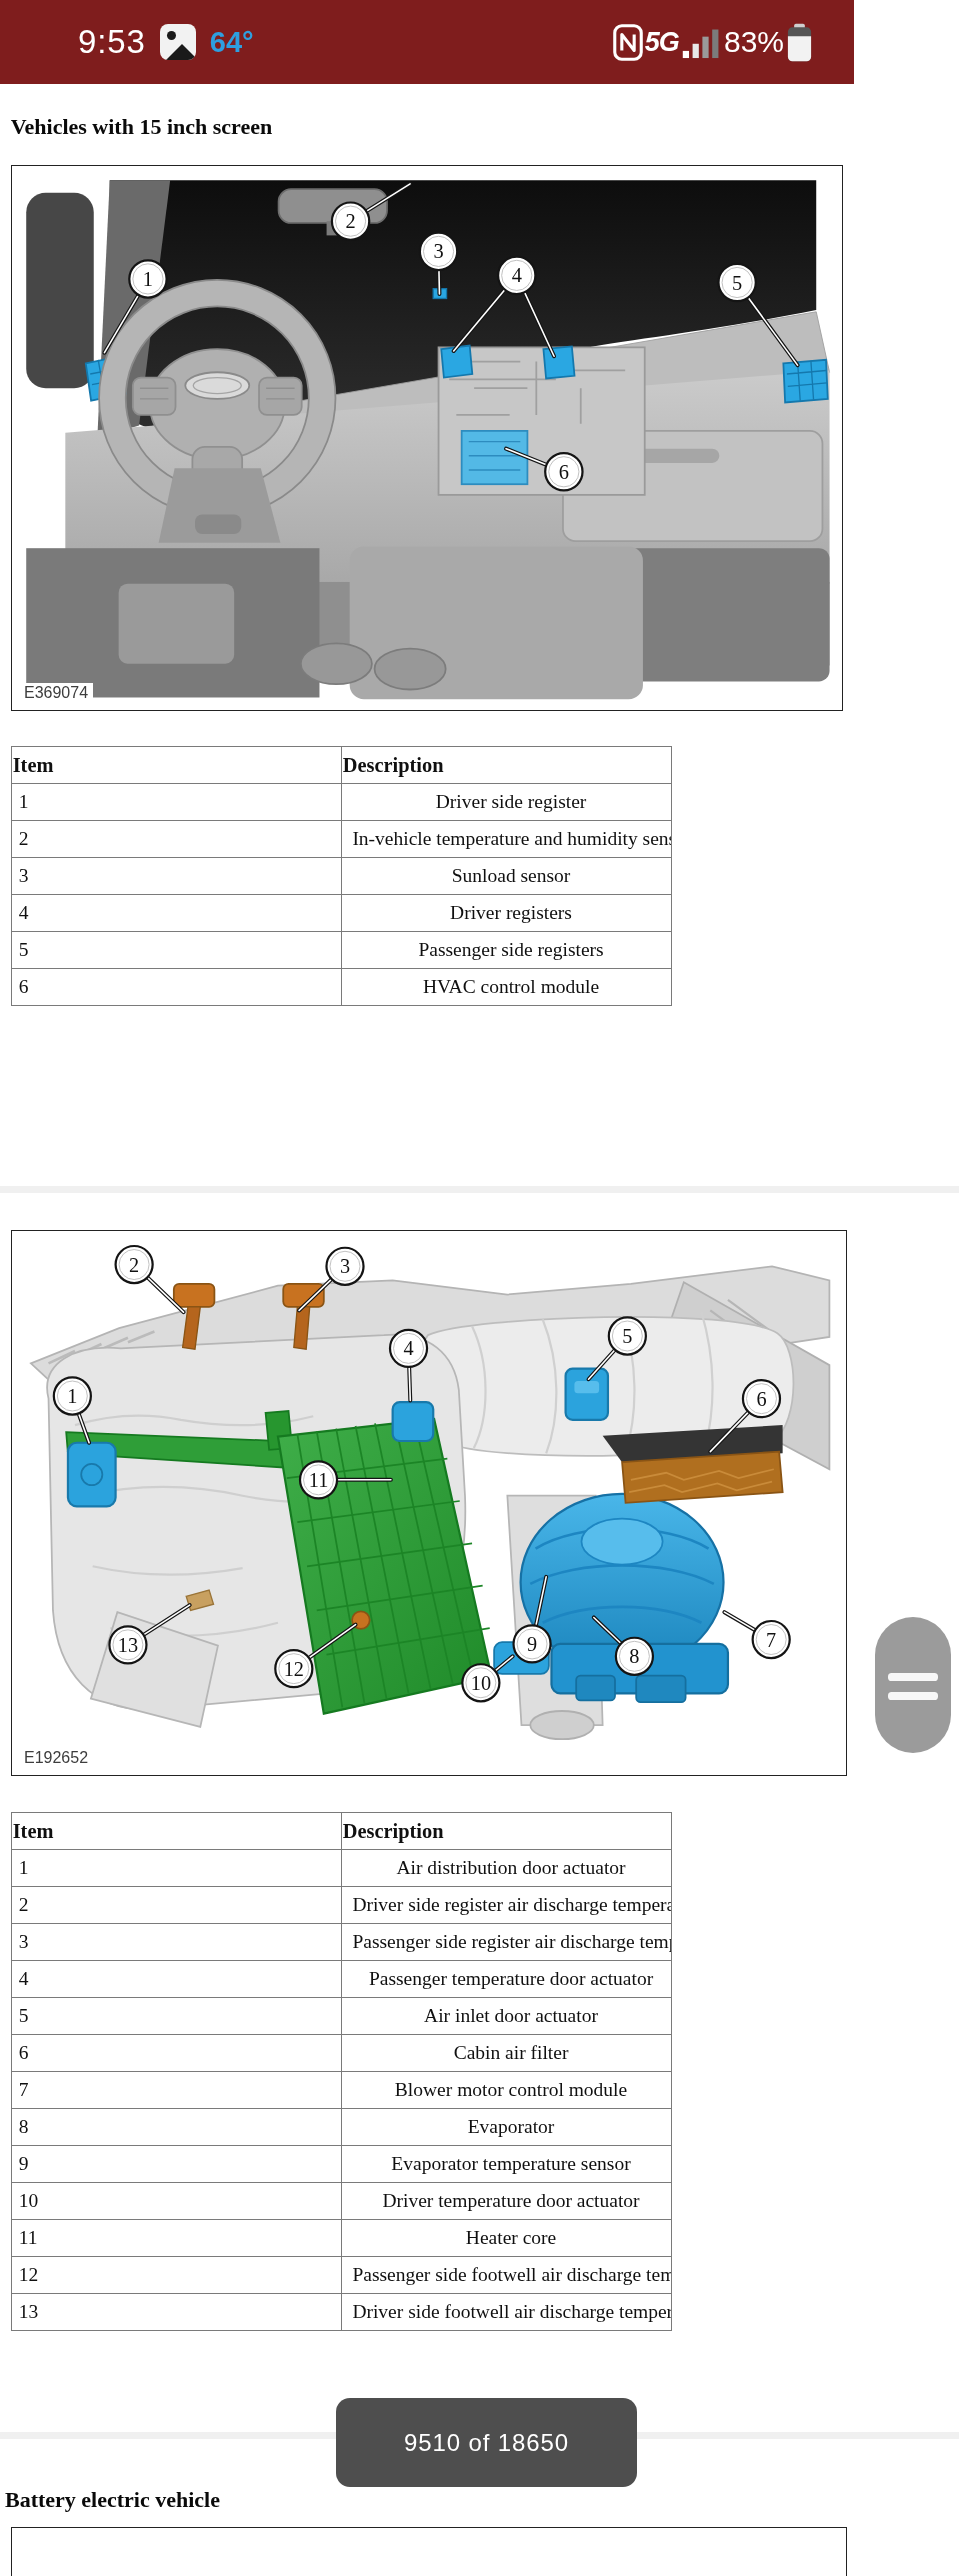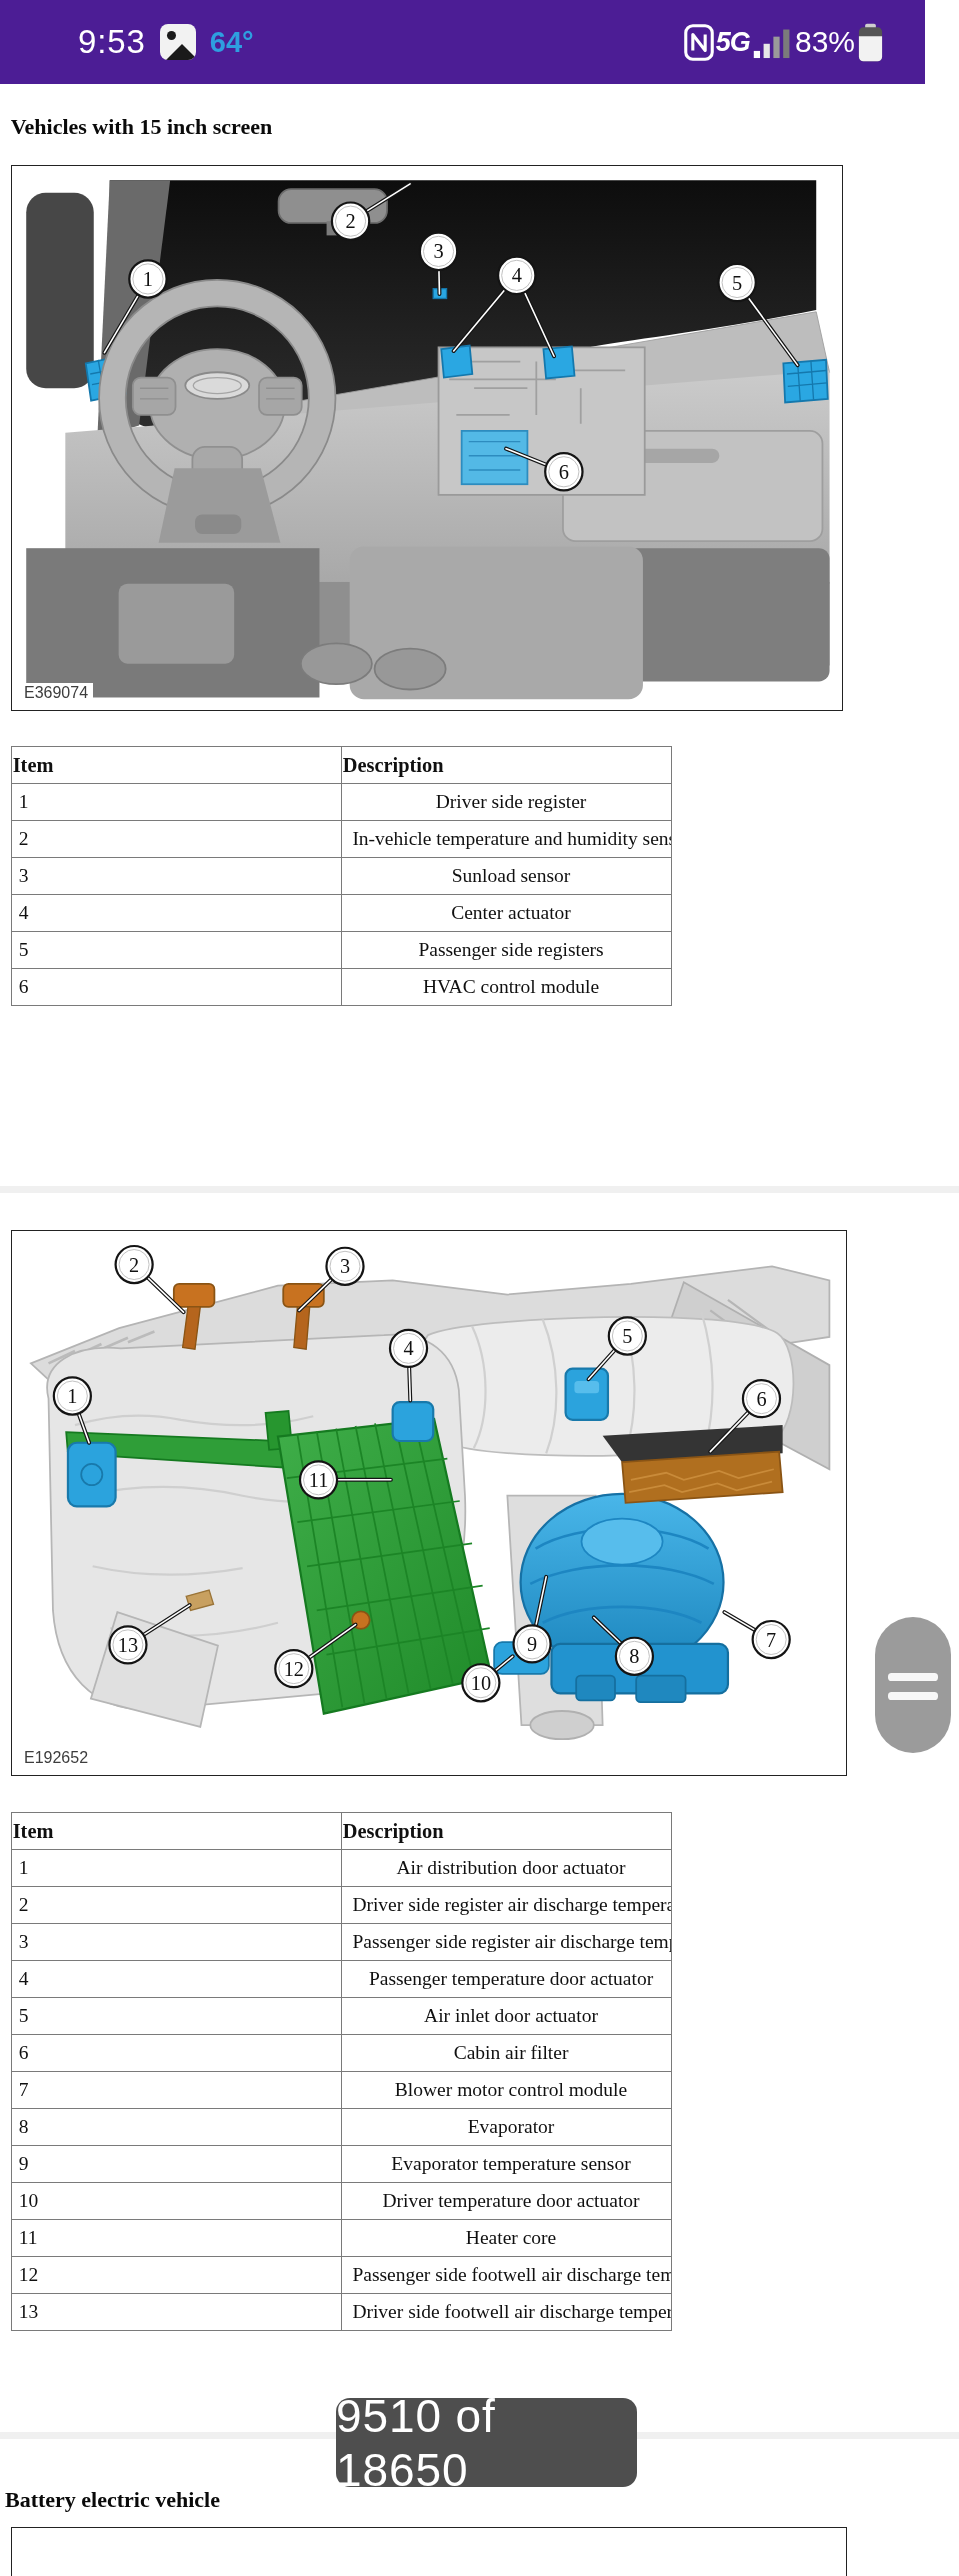--- a/index.html
+++ b/index.html
@@ -1,21 +1,21 @@
 <!DOCTYPE html>
 <html style="font-size:14px"><head>
 <meta charset="utf-8">
 <style>
   html,body{margin:0;padding:0;}
   body{width:959px;height:2576px;position:relative;background:#ffffff;overflow:hidden;
        font-family:"Liberation Serif", serif;}
   .abs{position:absolute;}
 
   
-  #statusbar{left:0;top:0;width:925px;height:84px;background:#4c1d95;display:flex;
+  #statusbar{left:0;top:0;width:854px;height:84px;background:#7f1d1d;display:flex;
              align-items:center;justify-content:space-between;
              font-family:"Liberation Sans", sans-serif;color:#fff;}
   .sb-left{display:flex;align-items:center;gap:14px;padding-left:78px;}
   .sb-right{display:flex;align-items:center;gap:2px;padding-right:41px;}
   .sb-time{font-size:33px;letter-spacing:0.9px;}
   .sb-temp{font-size:29px;font-weight:bold;color:#2e9fe0;}
   .sb-batt{font-size:30px;}
   .g-icon{width:36px;height:36px;background:#f2f2f2;border-radius:8px;position:relative;overflow:hidden;}
   .g-icon .dot{position:absolute;left:7px;top:7px;width:9px;height:9px;border-radius:50%;background:#1a1a1a;}
   .g-icon .mtn{position:absolute;left:0;bottom:-1.8px;width:0;height:0;
@@ -41,21 +41,21 @@
   td.c-desc{width:568px;padding-left:10.7px;text-align:center;}
   #table1{left:10.7px;top:746px;width:661px;}
   #table2{left:10.7px;top:1812px;width:661px;}
 
   .page-band{left:0;width:959px;height:7px;background:#f0f0f0;}
   #band1{top:1186px;}
   #band2{top:2432px;}
 
   #pager{left:336px;top:2398px;width:301px;height:89px;background:rgba(72,72,72,.97);
          border-radius:14px;color:#fff;display:flex;align-items:center;justify-content:center;
-         font-family:"Liberation Sans", sans-serif;font-size:46px;letter-spacing:0.9px;z-index:5;}
+         font-family:"Liberation Sans", sans-serif;font-size:24px;letter-spacing:0.9px;z-index:5;}
 
   #scrollhandle{left:875px;top:1617px;width:76px;height:136px;background:#9b9b9b;border-radius:38px;z-index:4;}
   #scrollhandle .bar{position:absolute;left:13.3px;width:50px;height:8px;background:#f7f7f7;border-radius:3.6px;}
   #scrollhandle .bar.b1{top:56px;}
   #scrollhandle .bar.b2{top:75px;}
 
   .figcode{position:absolute;left:7px;bottom:7px;background:#fff;padding:0.9px 5.3px;
            font-family:"Liberation Sans", sans-serif;font-size:16px;color:#3d3d3d;}
 
   svg{display:block;}
@@ -224,21 +224,21 @@
   <tr>
         <td class="c-item">2</td>
         <td class="c-desc">In-vehicle temperature and humidity sensor</td>
       </tr>
   <tr>
         <td class="c-item">3</td>
         <td class="c-desc">Sunload sensor</td>
       </tr>
   <tr>
         <td class="c-item">4</td>
-        <td class="c-desc">Center actuator</td>
+        <td class="c-desc">Driver registers</td>
       </tr>
   <tr>
         <td class="c-item">5</td>
         <td class="c-desc">Passenger side registers</td>
       </tr>
   <tr>
         <td class="c-item">6</td>
         <td class="c-desc">HVAC control module</td>
       </tr>
 </tbody>

